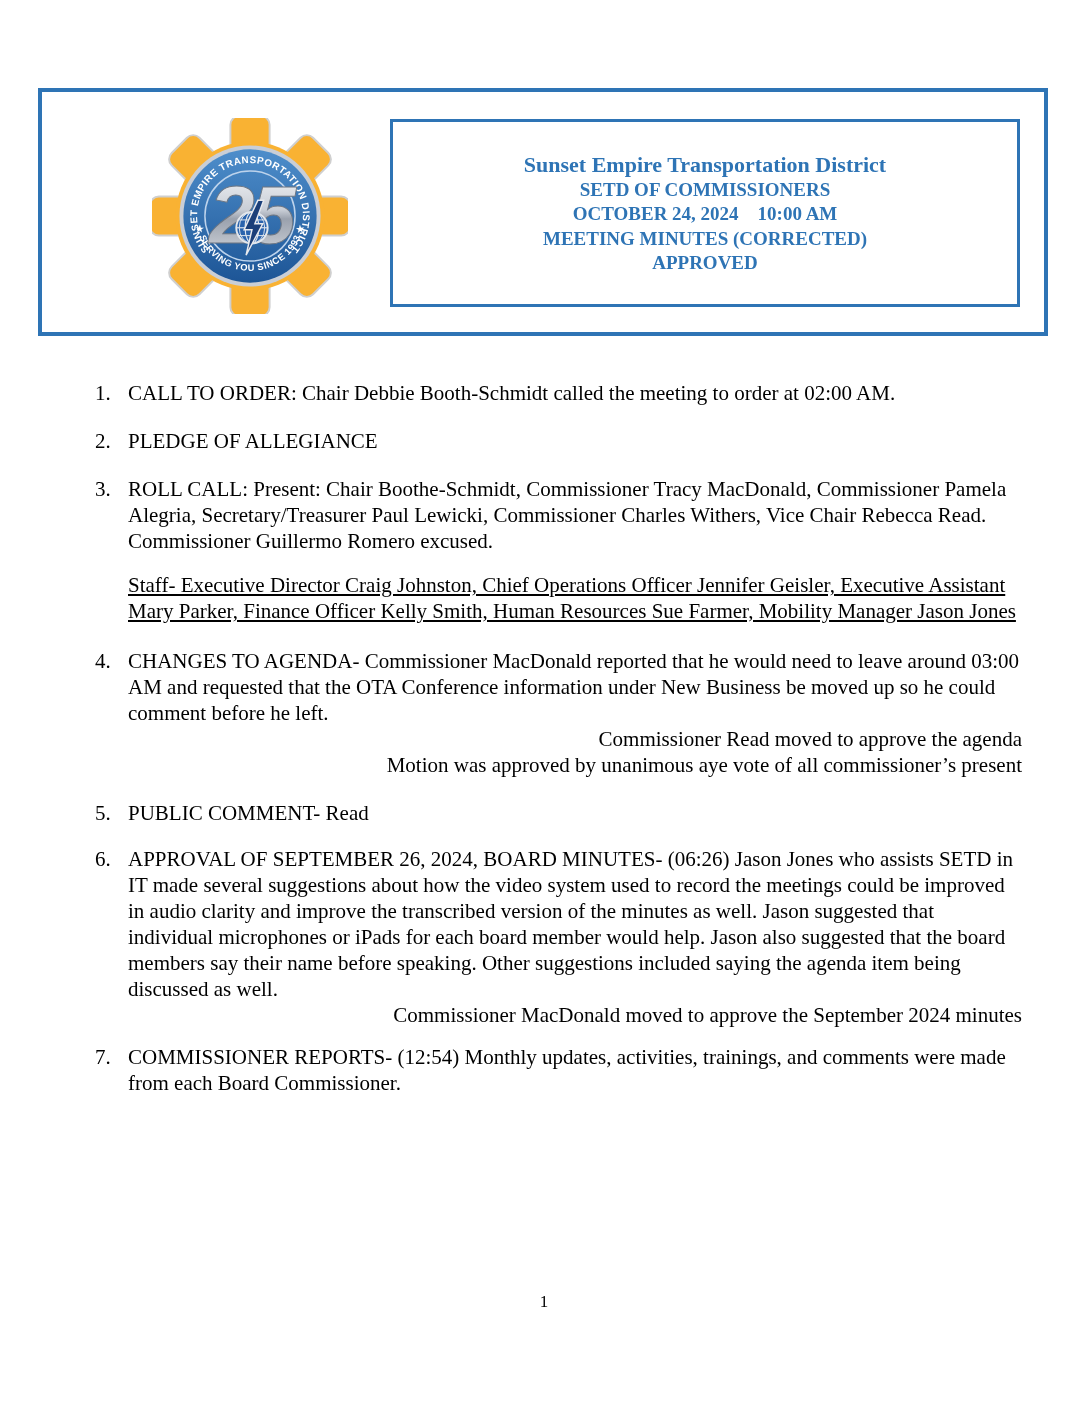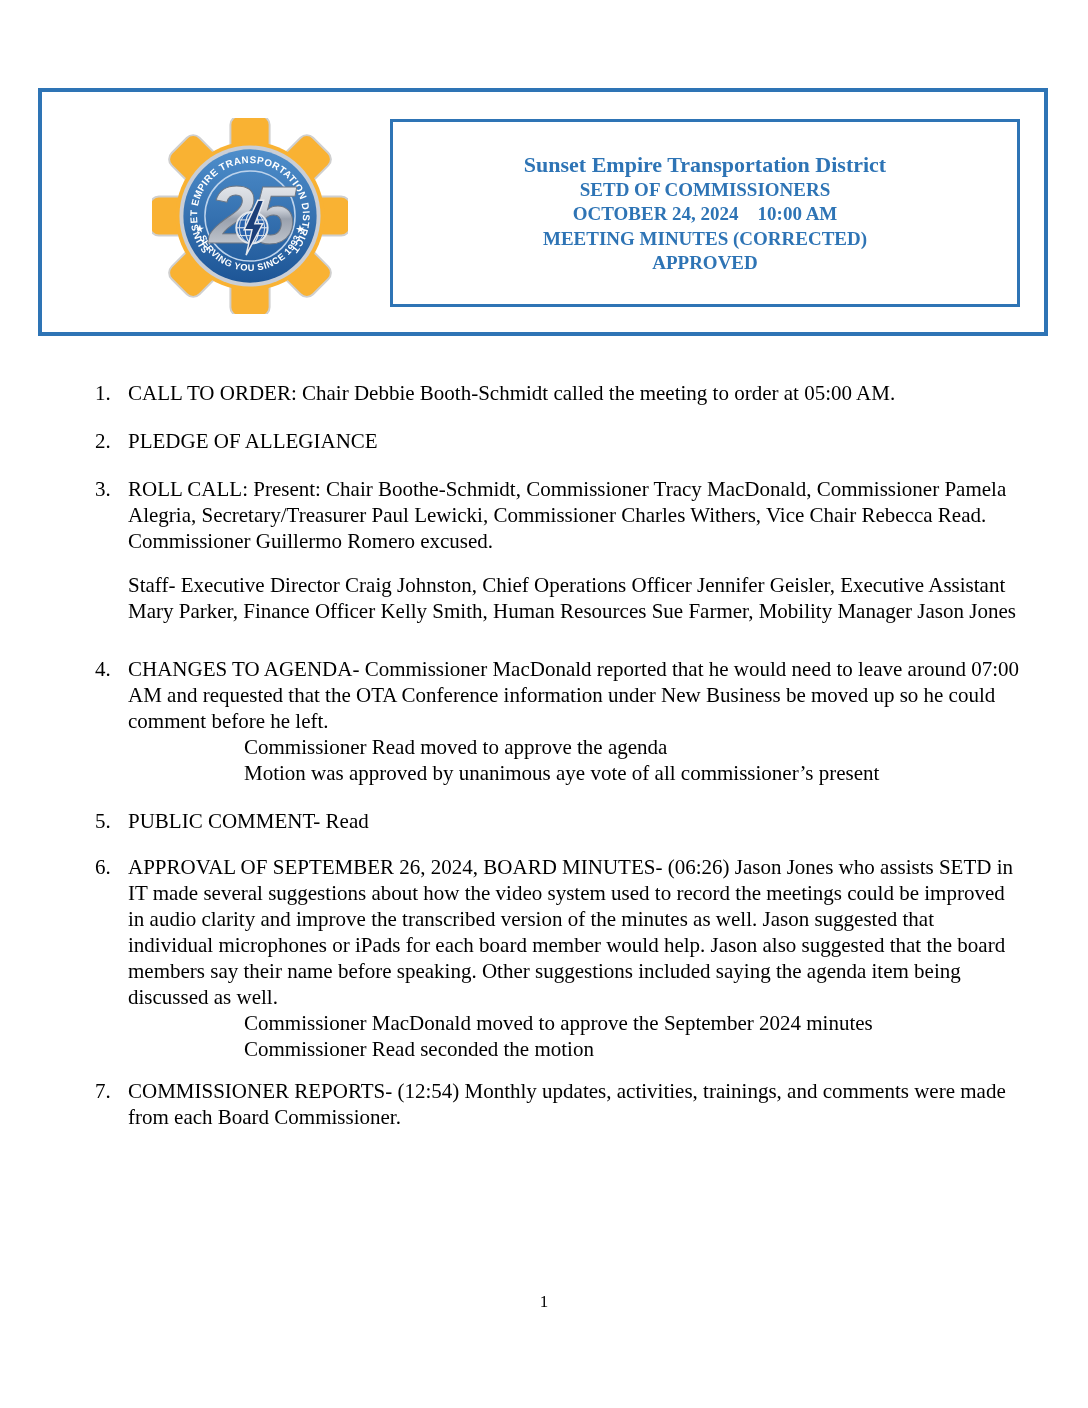--- a/index.html
+++ b/index.html
@@ -27,25 +27,25 @@
   .title-main { font-size:22px; line-height:27px; }
 
   
   .content {
     position:absolute; left:95px; top:380px; width:927px;
     font-size:21px; line-height:26px;
   }
   .item { display:flex; }
   .item .num { width:33px; flex:none; }
   .item .text { flex:1; }
-  .motions { margin-left:116px; }
+  .motions { margin-left:54px;text-align:right; }
   .m-22 { margin-bottom:22px; }
   .m-20 { margin-bottom:20px; }
   .m-18 { margin-bottom:18px; }
-  .m-24 { margin-bottom:32px; }
+  .m-24 { margin-bottom:24px;text-decoration:underline; }
   .m-16 { margin-bottom:16px; }
 
   .page-number {
     position:absolute; left:0; top:1292px; width:100%;
     text-align:center; font-size:17px;
   }
 </style>
 </head>
 <body>
 
@@ -115,61 +115,60 @@
       <div class="title-line">OCTOBER 24, 2024    10:00 AM</div>
       <div class="title-line">MEETING MINUTES (CORRECTED)</div>
       <div class="title-line">APPROVED</div>
     </div>
   </div>
 
   <div class="content">
 
     <div class="item m-22">
       <span class="num">1.</span>
-      <div class="text">CALL TO ORDER: Chair Debbie Booth-Schmidt called the meeting to order at 05:00 AM.</div>
+      <div class="text">CALL TO ORDER: Chair Debbie Booth-Schmidt called the meeting to order at 02:00 AM.</div>
     </div>
 
     <div class="item m-22">
       <span class="num">2.</span>
       <div class="text">PLEDGE OF ALLEGIANCE</div>
     </div>
 
     <div class="item m-18">
       <span class="num">3.</span>
       <div class="text">ROLL CALL: Present: Chair Boothe-Schmidt, Commissioner Tracy MacDonald, Commissioner Pamela Alegria, Secretary/Treasurer Paul Lewicki, Commissioner Charles Withers, Vice Chair Rebecca Read. Commissioner Guillermo Romero excused.</div>
     </div>
 
     <div class="item m-24">
       <span class="num"></span>
       <div class="text">Staff- Executive Director Craig Johnston, Chief Operations Officer Jennifer Geisler, Executive Assistant Mary Parker, Finance Officer Kelly Smith, Human Resources Sue Farmer, Mobility Manager Jason Jones</div>
     </div>
 
     <div class="item m-22">
       <span class="num">4.</span>
       <div class="text">
-        <div>CHANGES TO AGENDA- Commissioner MacDonald reported that he would need to leave around 07:00 AM and requested that the OTA Conference information under New Business be moved up so he could comment before he left.</div>
+        <div>CHANGES TO AGENDA- Commissioner MacDonald reported that he would need to leave around 03:00 AM and requested that the OTA Conference information under New Business be moved up so he could comment before he left.</div>
         <div class="motions">
           <div>Commissioner Read moved to approve the agenda</div>
           <div>Motion was approved by unanimous aye vote of all commissioner’s present</div>
         </div>
       </div>
     </div>
 
     <div class="item m-20">
       <span class="num">5.</span>
       <div class="text">PUBLIC COMMENT- Read</div>
     </div>
 
     <div class="item m-16">
       <span class="num">6.</span>
       <div class="text">
         <div>APPROVAL OF SEPTEMBER 26, 2024, BOARD MINUTES- (06:26) Jason Jones who assists SETD in IT made several suggestions about how the video system used to record the meetings could be improved in audio clarity and improve the transcribed version of the minutes as well. Jason suggested that individual microphones or iPads for each board member would help. Jason also suggested that the board members say their name before speaking. Other suggestions included saying the agenda item being discussed as well.</div>
         <div class="motions">
           <div>Commissioner MacDonald moved to approve the September 2024 minutes</div>
-          <div>Commissioner Read seconded the motion</div>
         </div>
       </div>
     </div>
 
     <div class="item">
       <span class="num">7.</span>
       <div class="text">COMMISSIONER REPORTS- (12:54) Monthly updates, activities, trainings, and comments were made from each Board Commissioner.</div>
     </div>
 
   </div>

